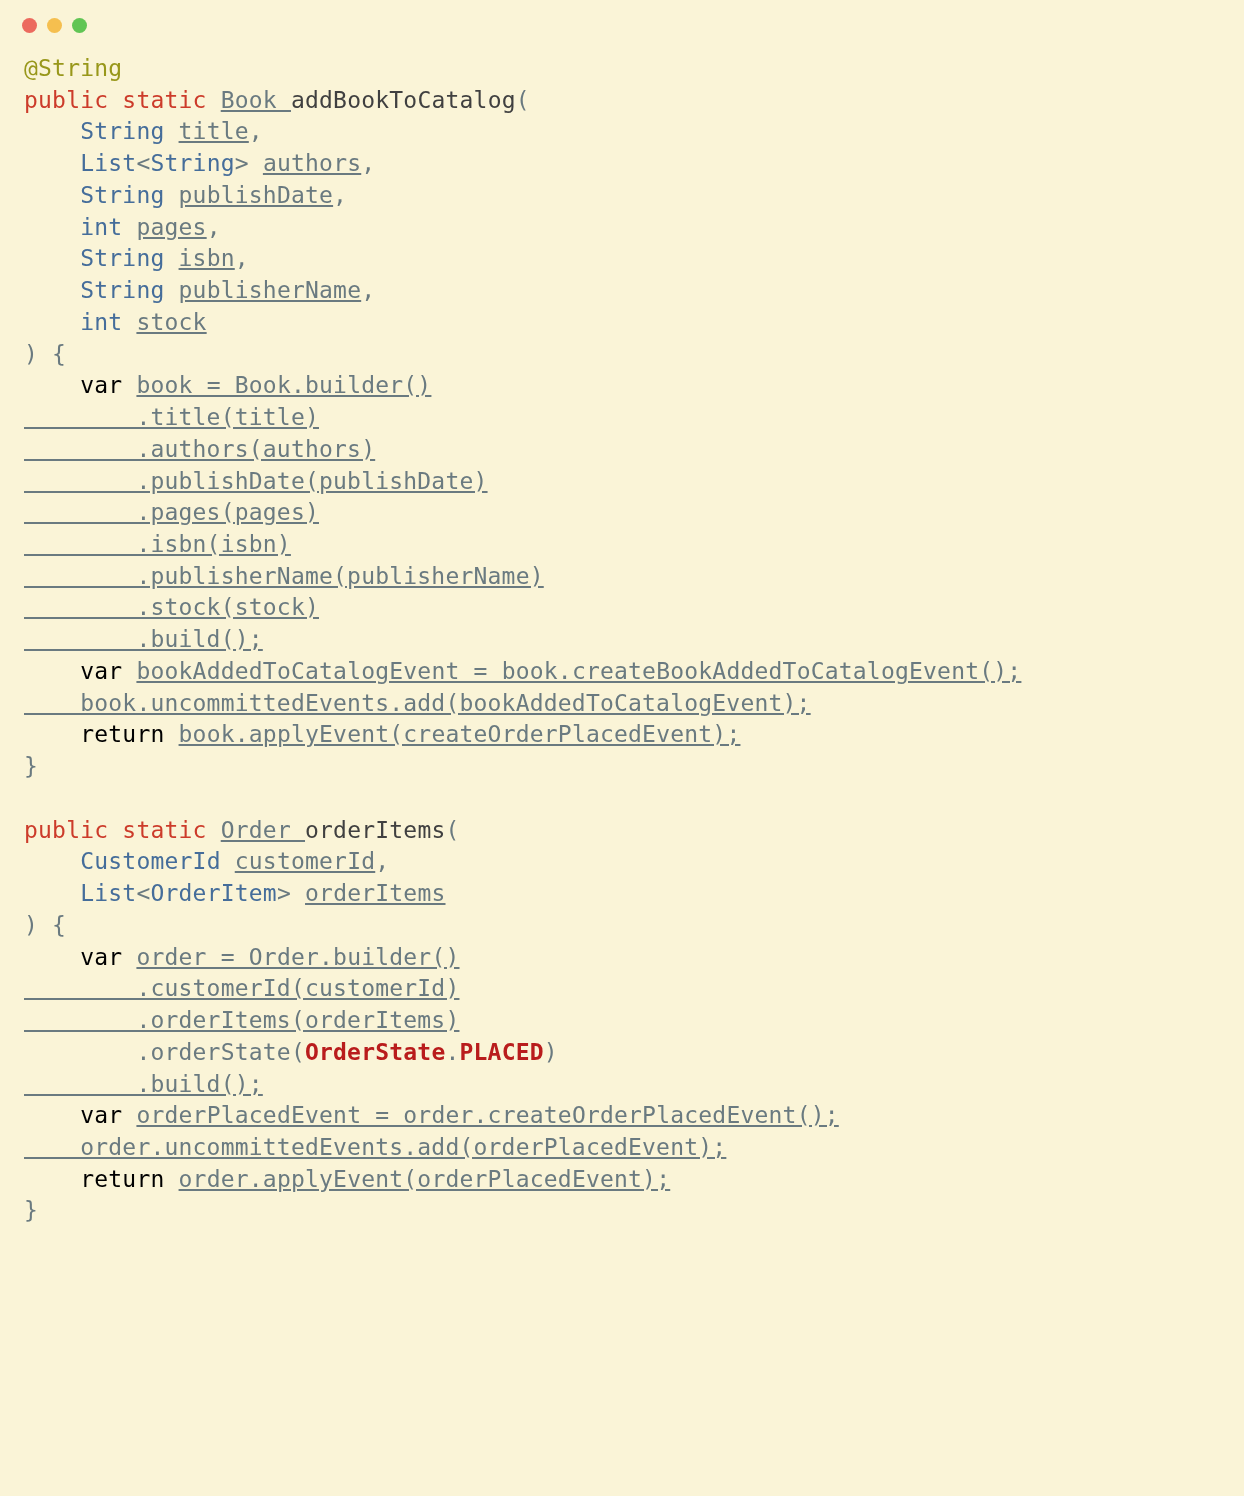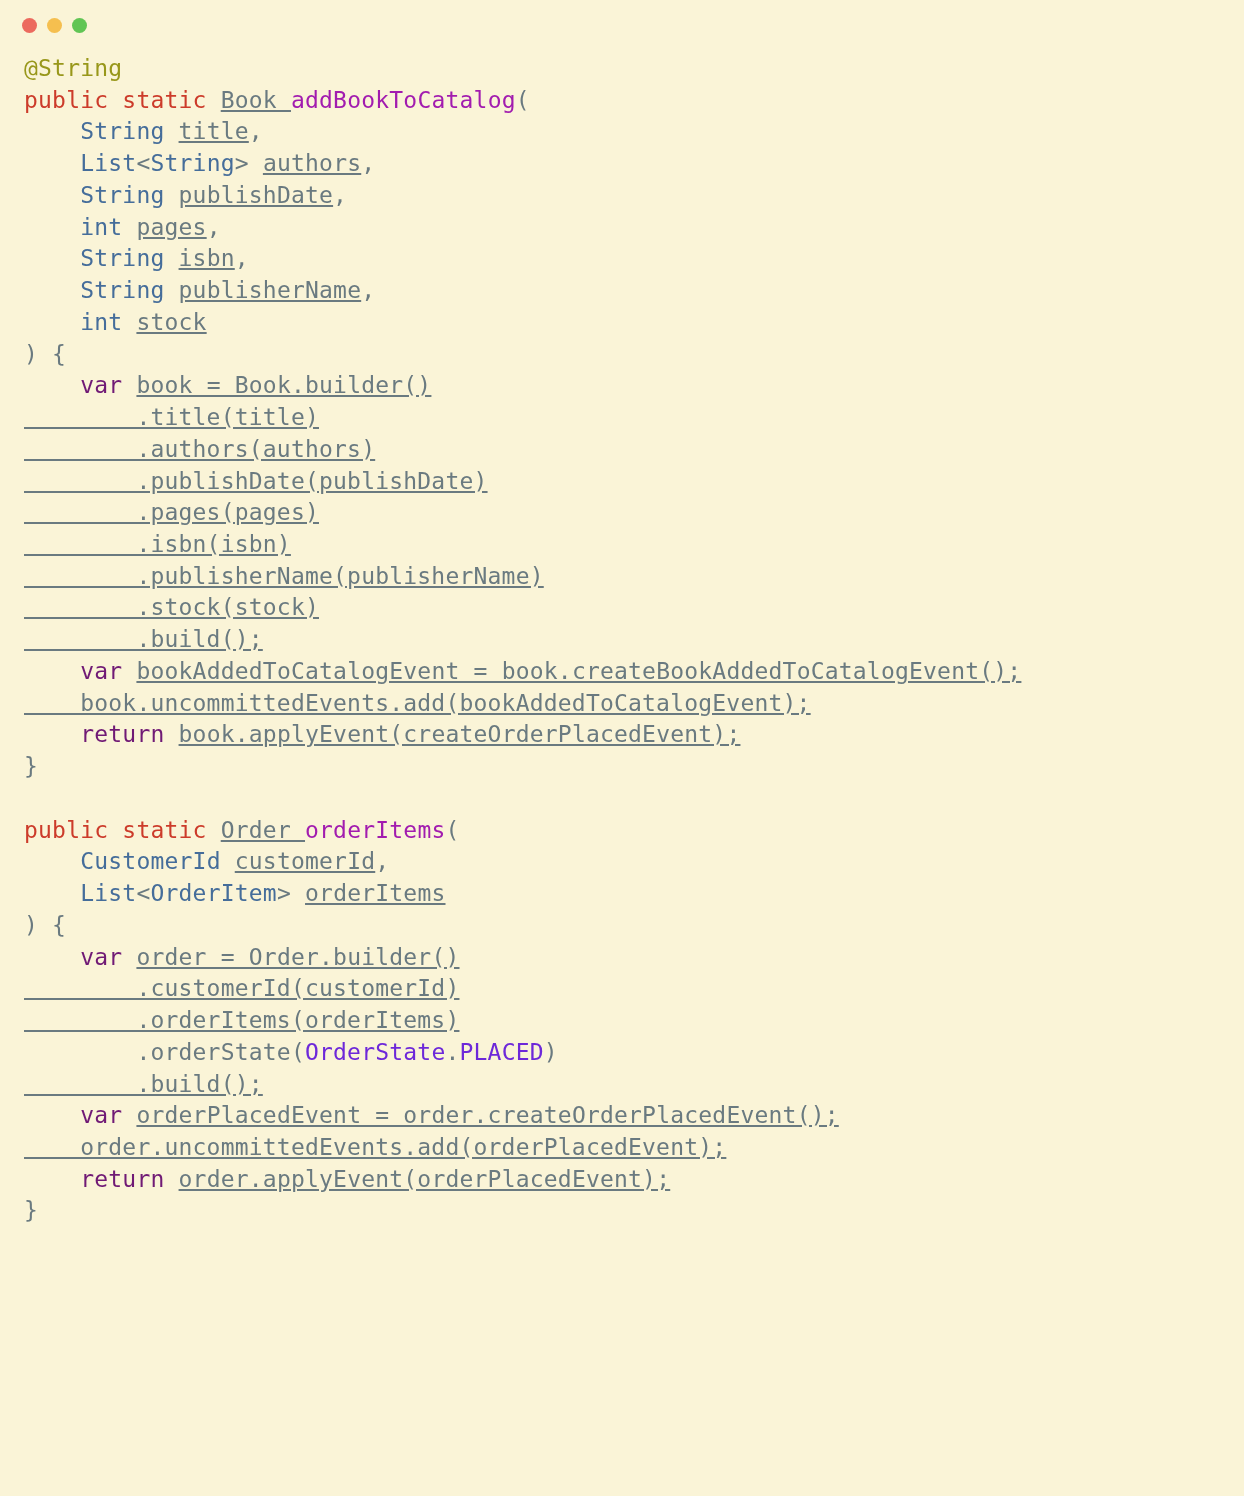--- a/index.html
+++ b/index.html
@@ -38,26 +38,26 @@
     font-size: 23px;
     line-height: 1.38;
     white-space: pre;
     color: #6a7a80;
     letter-spacing: 0.2px;
   }
 
   .punct    { color: #6a7a80; }
   .annot    { color: #98971a; }
   .kw-mod   { color: #cc3b2a; }
-  .kw-var   { color: #701a75; text-align: right; }
+  .kw-var   { color: #000000; text-align: right; }
   .type     { color: #456d9a; }
   .generic  { color: #6a7a80; }
-  .method   { color: #a21caf; }
+  .method   { color: #404040; }
   .ident    { color: #6a7a80; text-decoration: underline; }
-  .enum     { color: #6d28d9; }
+  .enum     { color: #b91c1c; font-weight: bold; }
 </style>
 </head>
 <body>
 
 <div class="window">
   <div class="titlebar">
     <span class="tl-btn tl-close"></span>
     <span class="tl-btn tl-min"></span>
     <span class="tl-btn tl-max"></span>
   </div>

